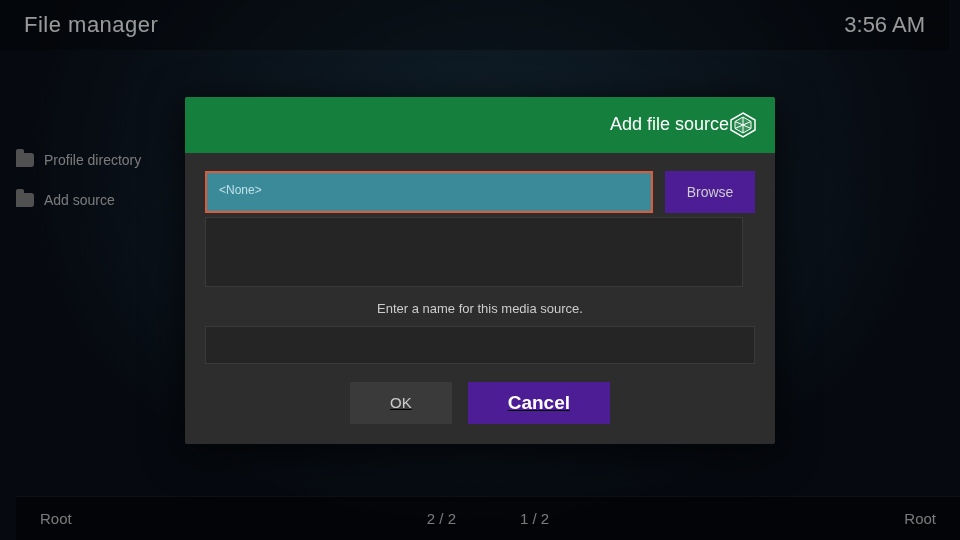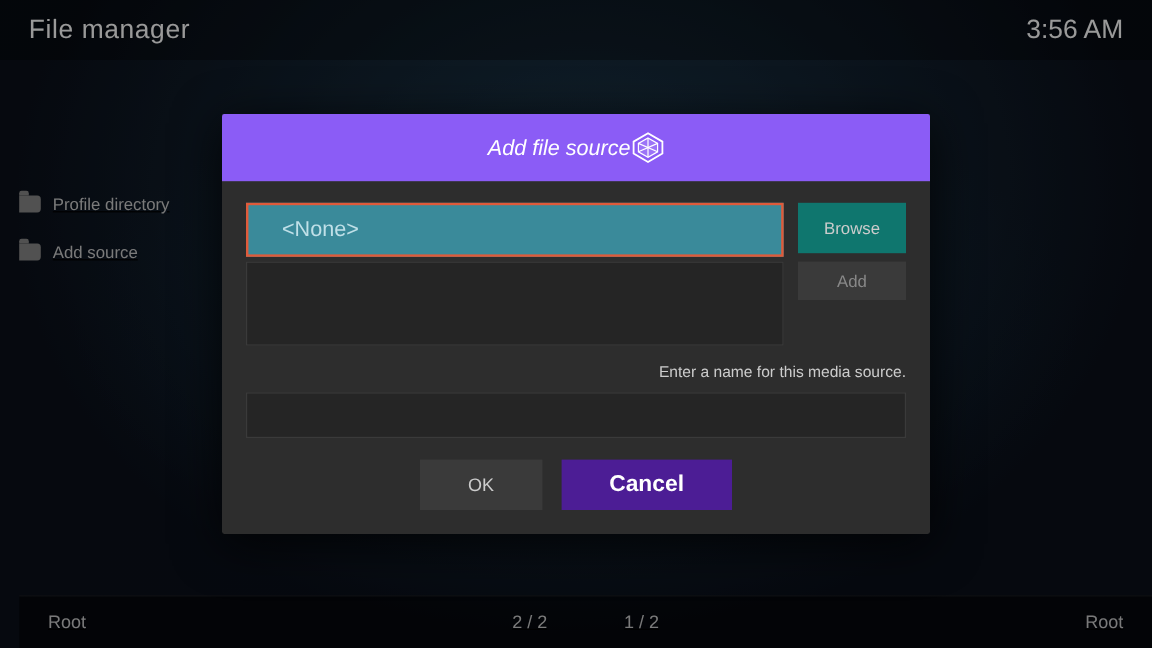--- a/index.html
+++ b/index.html
@@ -30,21 +30,21 @@
       inset: 0;
       background: 
         radial-gradient(ellipse 600px 300px at 50% 50%, rgba(20,50,70,0.4) 0%, transparent 70%);
     }
 
     
     .top-bar {
       position: absolute;
       top: 0;
       left: 0;
-      right: 0;
+      right: 11px;
       height: 50px;
       display: flex;
       align-items: center;
       justify-content: space-between;
       padding: 0 24px;
       z-index: 10;
       background: rgba(0,0,0,0.3);
     }
 
     .app-title {
@@ -84,27 +84,26 @@
     }
 
     .bottom-center {
       display: flex;
       gap: 64px;
     }
 
     
     .sidebar {
       position: absolute;
-      top: 50px;
+      top: 40px;
       left: 0;
       width: 180px;
       bottom: 44px;
       z-index: 5;
       padding-top: 100px;
-      text-decoration: underline;
     }
 
     .sidebar-item {
       display: flex;
       align-items: center;
       gap: 10px;
       padding: 12px 16px;
       color: #cccccc;
       font-size: 14px;
       cursor: pointer;
@@ -143,26 +142,25 @@
     
     .dialog {
       width: 590px;
       background: #2d2d2d;
       border-radius: 2px;
       overflow: hidden;
       box-shadow: 0 8px 40px rgba(0,0,0,0.8);
     }
 
     .dialog-header {
-      background: #8b5cf6;
+      background: #15803d;
       padding: 14px 18px;
       display: flex;
       align-items: center;
-      justify-content: center;
-      font-style: italic;
+      justify-content: flex-end;
     }
 
     .dialog-title {
       color: #ffffff;
       font-size: 18px;
       font-weight: 400;
     }
 
     .kodi-logo {
       width: 28px;
@@ -198,31 +196,31 @@
       background: #3a8a9a;
       padding: 0;
     }
 
     .source-input {
       width: 100%;
       background: transparent;
       border: none;
       outline: none;
       color: #e0e0e0;
-      font-size: 18px;
-      padding: 10px 28px;
+      font-size: 12px;
+      padding: 10px 12px;
       cursor: pointer;
     }
 
     .source-input::placeholder {
       color: #c0e0e8;
     }
 
     .btn-browse {
-      background: #0f766e;
+      background: #4c1d95;
       color: #cccccc;
       border: none;
       padding: 0 20px;
       font-size: 14px;
       cursor: pointer;
       min-width: 90px;
       height: 42px;
     }
 
     .source-list-area {
@@ -250,39 +248,40 @@
       border: none;
       padding: 8px 20px;
       font-size: 14px;
       cursor: pointer;
       min-width: 90px;
     }
 
     .name-instruction {
       color: #cccccc;
       font-size: 13px;
-      text-align: right;
+      text-align: center;
       margin-bottom: 10px;
     }
 
     .name-input {
       width: 100%;
       background: #252525;
       border: 1px solid #3a3a3a;
       outline: none;
       color: #cccccc;
       font-size: 14px;
       padding: 10px 12px;
       margin-bottom: 18px;
     }
 
     .dialog-footer {
       display: flex;
       justify-content: center;
       gap: 16px;
+      text-decoration: underline;
     }
 
     .btn-ok {
       background: #3a3a3a;
       color: #cccccc;
       border: none;
       padding: 10px 40px;
       font-size: 15px;
       cursor: pointer;
       min-width: 100px;
@@ -343,21 +342,20 @@
         <div class="source-input-wrapper">
           <input class="source-input" type="text" value="" placeholder="&lt;None&gt;" style="">
         </div>
         <button class="btn-browse">Browse</button>
       </div>
 
       
       <div class="source-list-area">
         <div class="source-list"></div>
         <div class="side-buttons">
-          <button class="btn-action">Add</button>
         </div>
       </div>
 
       
       <p class="name-instruction">Enter a name for this media source.</p>
       <input class="name-input" type="text" value="" style="">
 
       
       <div class="dialog-footer">
         <button class="btn-ok">OK</button>

